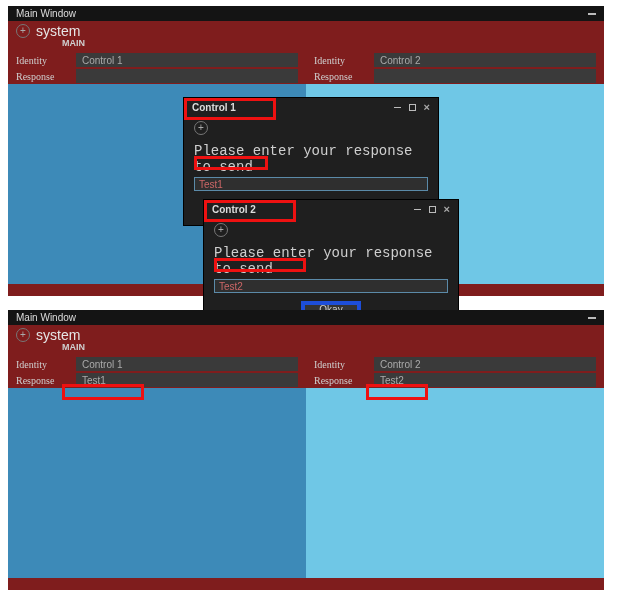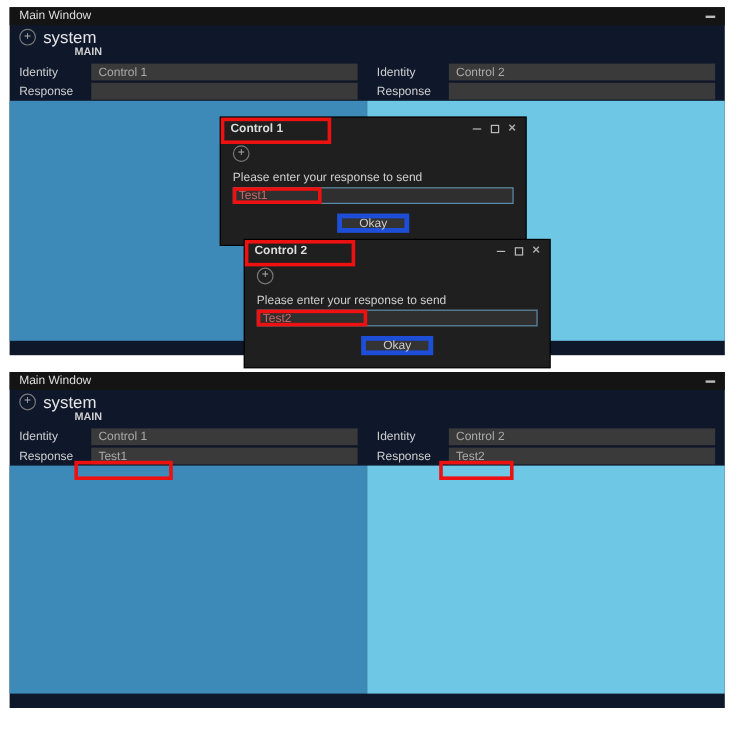--- a/index.html
+++ b/index.html
@@ -1,42 +1,42 @@
 <!DOCTYPE html>
 <html><head>
 <meta charset="utf-8">
 <style>
   * { box-sizing: border-box; margin: 0; padding: 0; font-family: "Segoe UI", Arial, sans-serif; }
   body { background: #ffffff; width: 620px; }
-  .shot { position: relative; background: #0f172a; margin: 6px 16px 14px 8px; }
+  .shot { position: relative; background: #7f1d1d; margin: 6px 16px 14px 8px; }
   .titlebar { display:flex; align-items:center; justify-content:space-between; padding:2px 8px; color:#ddd; font-size:10px; background:#141414; }
   .titlebar .ctl { display:flex; gap:6px; align-items:center; }
   .titlebar .dash { width:8px; height:2px; background:#bbb; display:inline-block; }
   .hdr { padding: 2px 8px 0 8px; color:#cfcfcf; }
   .plus { width:14px; height:14px; border:1px solid #777; border-radius:50%; display:inline-flex; align-items:center; justify-content:center; color:#aaa; font-size:10px; margin-right:6px; line-height:1; }
   .sys { font-size:14px; color:#e6e6e6; display:flex; align-items:center; }
   .main-lbl { font-size:9px; font-weight:bold; color:#cfcfcf; margin-left:24px; margin-top:-1px;padding-left:22px; }
   .fields { display:flex; margin-top:4px; }
   .col { flex:1; }
   .row { display:flex; align-items:center; font-size:10px; padding:0 8px; }
-  .lbl { width:60px; color:#cfcfcf; }
+  .lbl { width:60px; color:#cfcfcf;font-family:Liberation Serif, serif; }
   .field { flex:1; background:#3a3a3a; height:14px; margin:1px 0; color:#aaa; font-size:10px; padding:0 6px; display:flex; align-items:center; }
   .panes { display:flex; height:200px; }
   .pane { flex:1; }
   .pane-a { background:#3d8ab8; }
   .pane-b { background:#6fc7e6; }
   .dialog { position:absolute; background:#1f1f1f; width:254px; box-shadow:0 0 0 1px #000; }
   .d-title { display:flex; align-items:center; justify-content:space-between; padding:4px 8px; color:#ddd; font-size:10px; font-weight:bold; }
   .d-ctrls { display:flex; gap:8px; color:#aaa; font-size:10px; align-items:center; }
   .d-ctrls .min { width:7px; height:1px; background:#bbb; display:inline-block; }
   .d-ctrls .sq { width:7px; height:7px; border:1px solid #bbb; display:inline-block; }
   .d-ctrls .x { font-size:11px; line-height:1; }
   .d-body { padding:2px 10px 10px 10px; }
   .d-plus { display:flex; align-items:center; margin:2px 0 8px 0; }
-  .prompt { color:#cfcfcf; font-size:10px; margin-bottom:2px; }
+  .prompt { color:#cfcfcf; font-size:14px; margin-bottom:2px;font-family:Liberation Mono, monospace; }
   .d-input { width:100%; height:14px; background:#2f2f2f; border:1px solid #5b8aa8; color:#d4a; font-size:10px; padding:0 4px; display:flex; align-items:center; }
   .d-input span { color:#c66; }
   .okay { margin:8px auto 0 auto; width:60px; height:16px; background:#333; border:4px solid #1d4ed8; color:#cfcfcf; font-size:10px; display:flex; align-items:center; justify-content:center; }
   .hl { position:absolute; border:3px solid #e11; pointer-events:none; }
   
   .shot2 .panes { height:190px; }
 </style>
 </head>
 <body>
 

